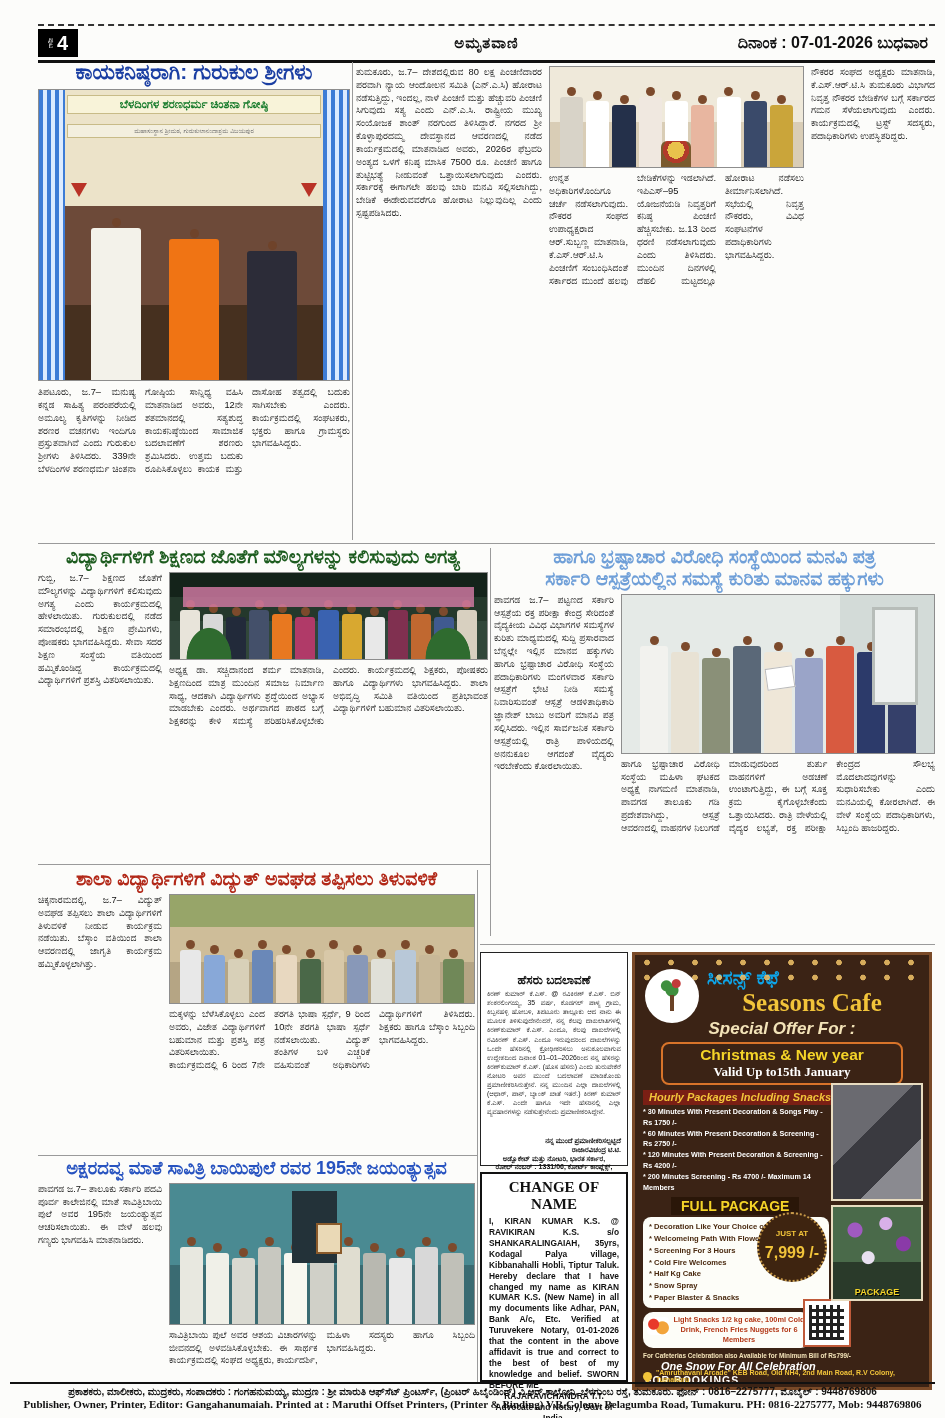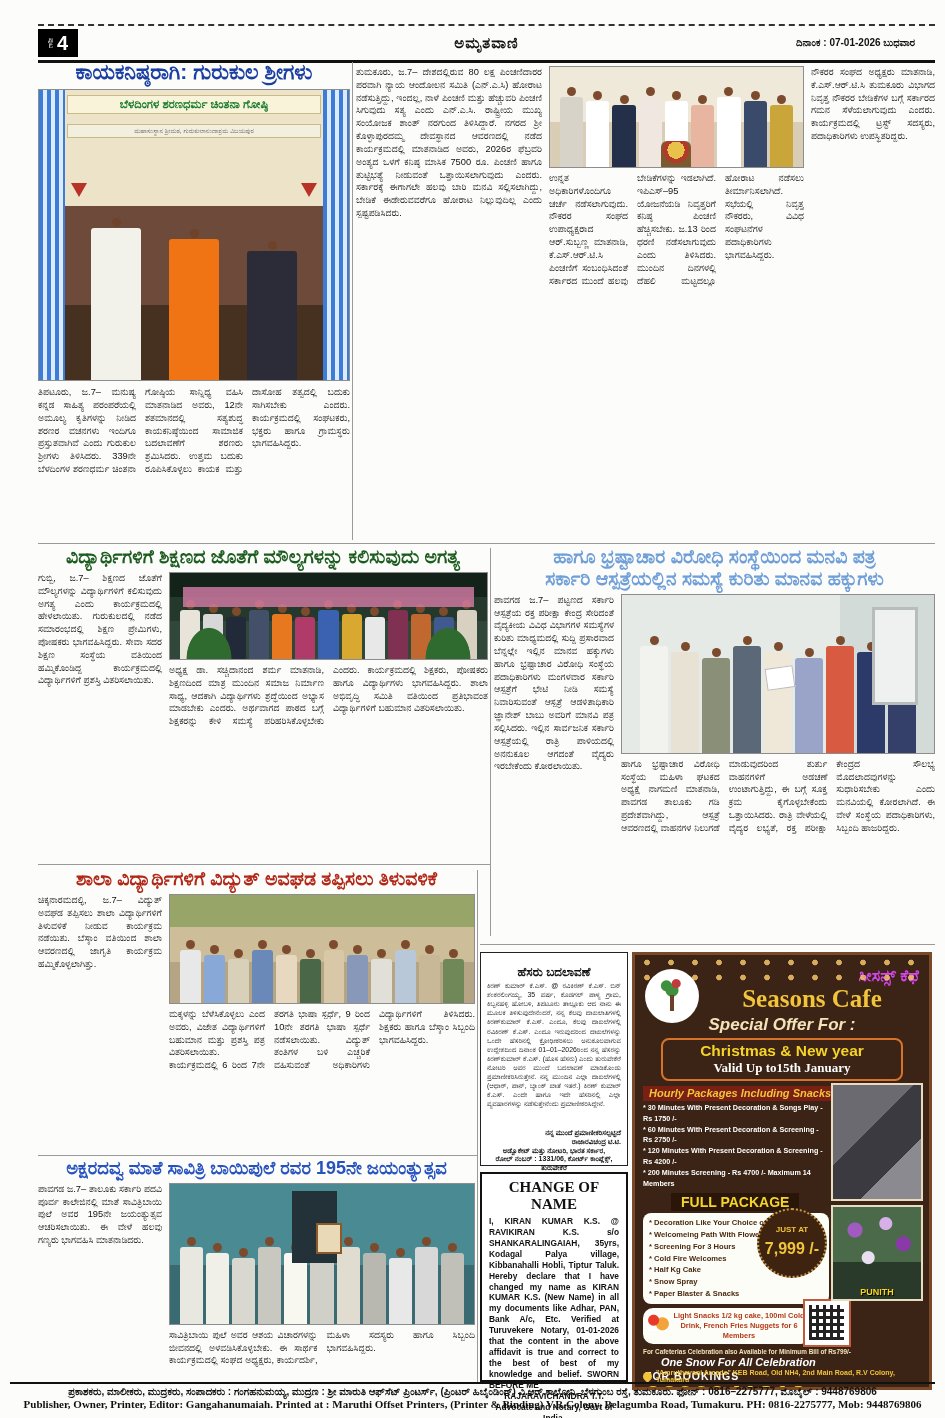--- a/index.html
+++ b/index.html
@@ -7,21 +7,21 @@
         font-family:"Liberation Sans",sans-serif;color:#111;overflow:hidden;}
   
   .hdr{position:absolute;left:38px;top:24px;width:897px;height:34px;
        border-top:2px dashed #333;border-bottom:3px solid #111;
        display:flex;align-items:center;justify-content:center;}
   .pagebox{position:absolute;left:0;top:3px;width:40px;height:28px;background:#000;color:#fff;
            display:flex;align-items:center;justify-content:center;gap:2px;}
   .pagebox .lbl{font-size:7px;writing-mode:vertical-rl;line-height:1;}
   .pagebox .num{font-size:20px;font-weight:bold;}
   .masthead{font-size:15px;font-weight:bold;letter-spacing:1px;}
-  .dateline{position:absolute;right:20px;font-size:10px;font-weight:bold;}
+  .dateline{position:absolute;right:7px;font-size:16px;font-weight:bold;}
   
   .art{position:absolute;}
   .hl{font-weight:bold;text-align:center;line-height:1.15;}
   .body-txt{font-size:9.3px;line-height:1.38;text-align:justify;overflow:hidden;
             word-break:break-word;}
   .cols3{column-count:3;column-gap:9px;}
   .cols2{column-count:2;column-gap:9px;}
   .grid{display:grid;gap:7px;}
   
   .photo{position:relative;overflow:hidden;border:1px solid #8d8d8d;
@@ -53,21 +53,21 @@
   .ph-e{background:linear-gradient(180deg,#97a569 0 30%,#cebd99 30% 62%,#b5a584 62%);}
   .ph-f{background:linear-gradient(180deg,#4a8a92 0 58%,#3a6b72 58%);}
   .ph-f .door{position:absolute;left:40%;top:5%;width:15%;height:52%;background:#233239;}
   .ph-f .portrait{position:absolute;left:48%;top:28%;width:22px;height:27px;background:#ead9b6;
         border:2px solid #8a5a2a;z-index:3;}
   
   .vline{position:absolute;width:1px;background:#9a9a9a;}
   .hline{position:absolute;height:1px;background:#9a9a9a;}
   
   .notice{position:absolute;left:480px;width:148px;background:#fff;box-sizing:border-box;}
-  .notice-kn{top:952px;height:214px;border:1.5px solid #222;padding:12px 6px;}
+  .notice-kn{top:952px;height:214px;border:1.5px solid #222;padding:20px 6px;}
   .notice-kn .t{font-size:12px;font-weight:bold;text-align:center;margin-bottom:2px;}
   .notice-kn .b{font-size:6.9px;line-height:1.32;text-align:justify;height:148px;overflow:hidden;}
   .notice-kn .s{font-size:7px;font-weight:bold;text-align:right;line-height:1.25;}
   .notice-kn .s.c{text-align:center;}
   .notice-en{top:1172px;height:210px;border:2.5px solid #111;padding:5px 7px;}
   .notice-en .t{font-family:"Liberation Serif",serif;font-size:15px;font-weight:bold;text-align:center;
         margin-bottom:3px;}
   .notice-en .b{font-size:8.4px;font-weight:bold;line-height:1.3;text-align:justify;}
   .notice-en .s{font-size:8.4px;font-weight:bold;text-align:center;line-height:1.3;}
   
@@ -76,21 +76,21 @@
   .ad .lights{position:absolute;left:0;right:0;top:0;height:30px;
       background-image:radial-gradient(circle,#f2c468 2.5px,transparent 3.2px);
       background-size:24px 15px;opacity:.85;}
   .ad .logo{position:absolute;left:10px;top:14px;width:54px;height:54px;border-radius:50%;
       background:#fff;z-index:2;}
   .ad .logo::before{content:"";position:absolute;left:13px;top:8px;width:28px;height:22px;
       background:radial-gradient(circle at 30% 40%,#3f8f3f 0 5px,transparent 6px),
                  radial-gradient(circle at 65% 30%,#c23a3a 0 4px,transparent 5px),
                  radial-gradient(circle at 50% 60%,#3f8f3f 0 6px,transparent 7px);}
   .ad .logo::after{content:"";position:absolute;left:25px;top:26px;width:4px;height:16px;background:#6b4226;}
-  .ad .namekn{margin:12px 10px 0 72px;text-align:right;font-weight:bold;font-size:16px;color:#d946ef;}
+  .ad .namekn{margin:12px 10px 0 72px;text-align:left;font-weight:bold;font-size:19px;color:#0ea5e9;}
   .ad .nameen{margin:0 6px 0 66px;text-align:center;font-weight:bold;font-size:25px;color:#f2c43a;
       font-family:"Liberation Serif",serif;}
   .ad .offer{text-align:center;font-size:17px;font-weight:bold;font-style:italic;color:#f3e3b8;
       margin-top:2px;}
   .ad .xmasbox{margin:3px 26px 0;border:2px solid #d8742a;border-radius:8px;text-align:center;
       padding:2px 0 3px;}
   .ad .xmas{font-size:15.5px;font-weight:bold;color:#f5d428;}
   .ad .valid{font-size:13px;font-weight:bold;color:#fff;font-family:"Liberation Serif",serif;}
   .ad .ribbon{margin:5px 0 2px 8px;display:inline-block;background:#7a1f14;color:#f2c43a;
       font-weight:bold;font-style:italic;font-size:11px;padding:1px 18px 2px 6px;
@@ -528,21 +528,21 @@
     <div class="cafnote">For Cafeterias Celebration also Available for Minimum Bill of Rs799/-</div>
     <div class="tagline">One Snow For All Celebration</div>
     <div class="bookings">
       <div class="bklabel">FOR BOOKINGS</div>
       <div class="phone">9900041312</div>
     </div>
     <div class="qr"></div>
     <div class="rail">
       <div class="railimg room"></div>
       <div class="railimg balloons">
-        <div class="punith">PUNITH</div>
+        <div class="punith">PACKAGE</div>
       </div>
     </div>
     <div class="addr">
       <span class="pin"></span>
       <span>"Amruthavani Arcade" KEB Road, Old NH4, 2nd Main Road, R.V Colony, Tumakuru</span>
     </div>
   </div>
 
   <div class="vline" style="left:352px;top:62px;height:478px;"></div>
   <div class="vline" style="left:490px;top:548px;height:388px;"></div>

